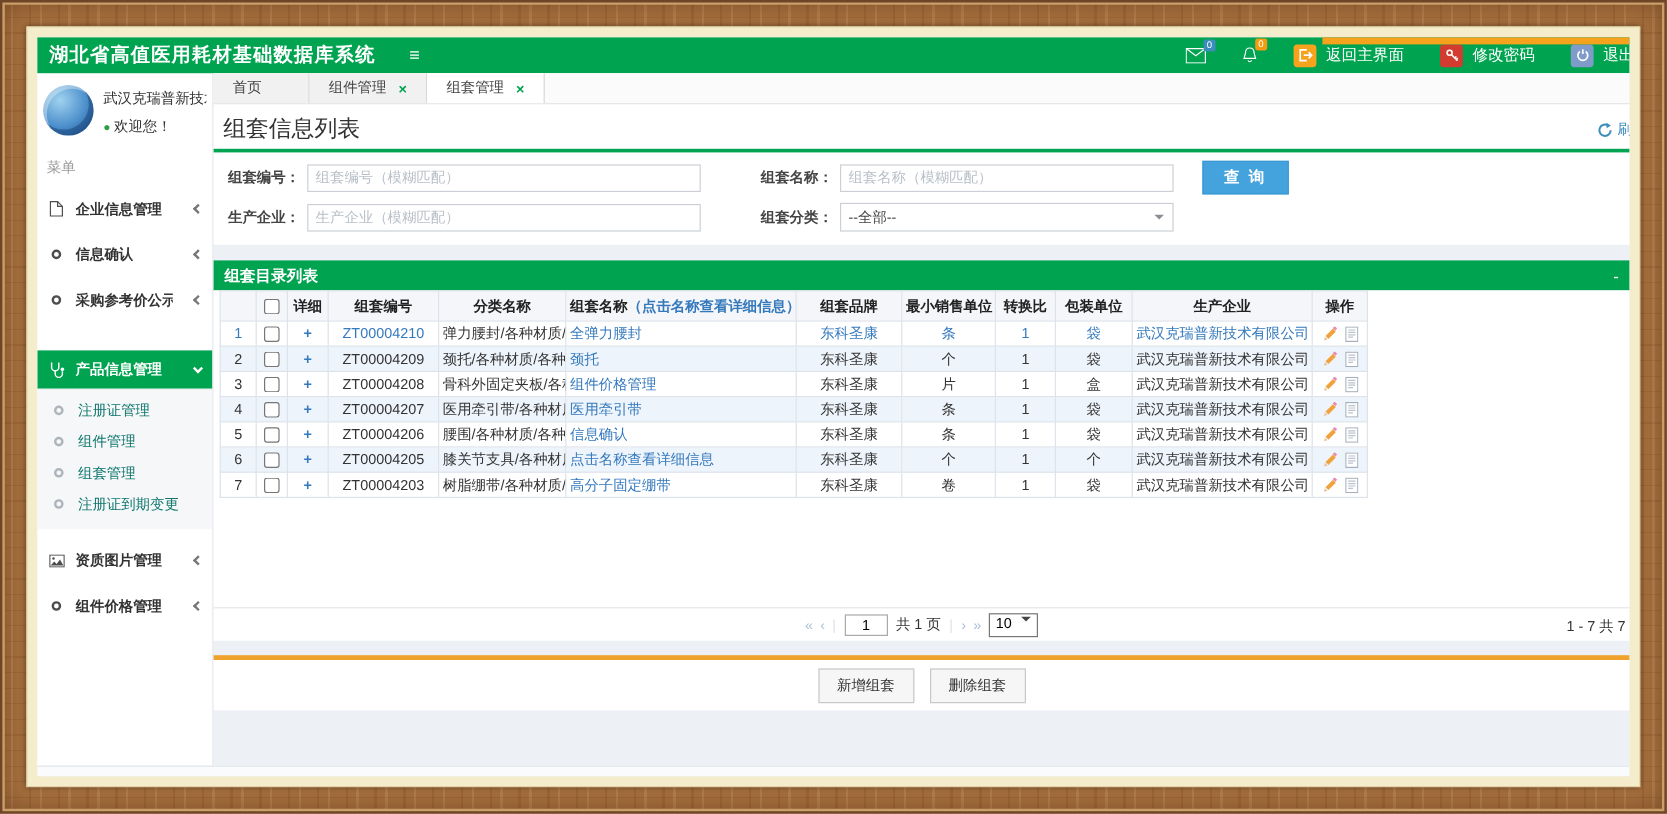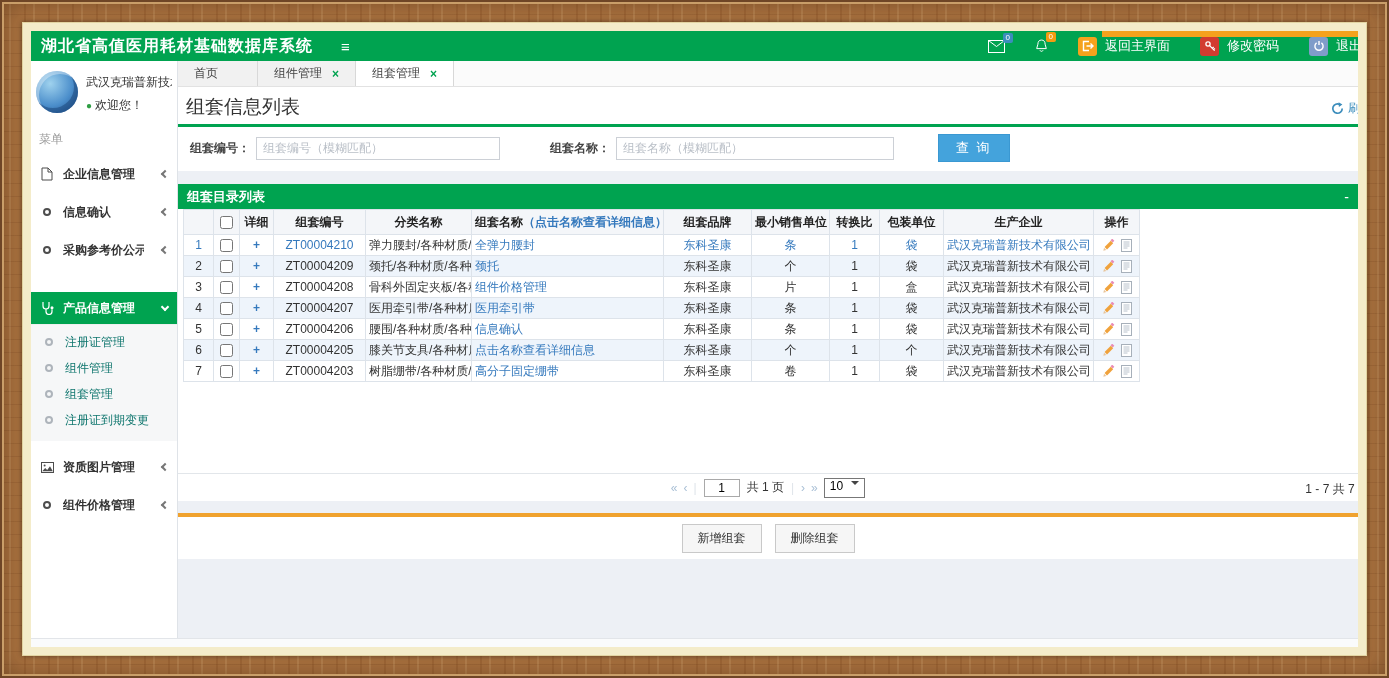--- a/index.html
+++ b/index.html
@@ -63,26 +63,26 @@
   .tab .x{color:#00a350;font-weight:bold;cursor:pointer;}
   .titlebar{background:#fff;border-bottom:3px solid #00a350;padding:7px 0 4px 8px;position:relative;}
   .page-title{font-size:19px;color:#333;}
   .refresh{position:absolute;right:-14px;bottom:7px;color:#3c8dbc;display:flex;align-items:center;gap:4px;cursor:pointer;white-space:nowrap;}
 
   
   .search{background:#fff;padding:9px 0 2px;}
   .frow{display:flex;align-items:center;height:24px;margin-bottom:9px;}
   .flabel{width:72px;text-align:right;font-weight:bold;color:#444;margin-right:6px;white-space:nowrap;flex:0 0 auto;}
   .flabel.c2{width:66px;margin-left:44px;}
-  .finput{width:244px;height:23px;border:1px solid #ccd0d6;padding:0 6px;font-size:12px;color:#333;outline:none;}
+  .finput{width:328px;height:23px;border:1px solid #ccd0d6;padding:0 6px;font-size:12px;color:#333;outline:none;}
   .finput.w2{width:278px;}
   ::placeholder{color:#b9bfc7;opacity:1;}
   .fselect{width:278px;height:24px;border:1px solid #ccd0d6;background:#fff;display:flex;align-items:center;padding:0 20px 0 6px;color:#444;position:relative;cursor:pointer;}
   .caret{position:absolute;right:7px;top:9px;width:0;height:0;border:4px solid transparent;border-top-color:#8a8f96;}
-  .qbtn{margin-left:44px;background:#44a3dc;color:#fff;border:1px solid #3a98d2;padding:4px 17px;font-size:13px;cursor:pointer;letter-spacing:2px;}
+  .qbtn{margin-left:24px;background:#44a3dc;color:#fff;border:1px solid #3a98d2;padding:4px 17px;font-size:13px;cursor:pointer;letter-spacing:2px;font-weight:bold;}
   .gap13{height:13px;flex:0 0 auto;}
 
   
   .panel-head{flex:0 0 25px;background:#00a350;color:#fff;display:flex;align-items:center;padding:0 9px;font-weight:bold;font-size:13px;}
   .panel-head .min{margin-left:auto;font-weight:normal;cursor:pointer;font-size:14px;}
   .panel-body{background:#fff;height:292px;display:flex;flex-direction:column;flex:0 0 auto;}
   table{border-collapse:collapse;margin-left:5px;margin-top:0;table-layout:fixed;width:956px;font-size:12px;flex:0 0 auto;}
   th,td{border:1px solid #dde3ea;height:21px;padding:0 3px;text-align:center;overflow:hidden;white-space:nowrap;}
   thead th{background:#f4f6f9;font-weight:bold;height:25px;color:#222;}
   tbody tr:nth-child(even){background:#eef4fb;}
@@ -294,20 +294,29 @@
       </div>
 
       <div class="search">
         <div class="frow">
           <span class="flabel">组套编号：</span>
           <input class="finput" type="text" placeholder="组套编号（模糊匹配）" style="">
           <span class="flabel c2">组套名称：</span>
           <input class="finput w2" type="text" placeholder="组套名称（模糊匹配）" style="">
           <button class="qbtn">查 询</button>
         </div>
+        <div class="frow">
+          <span class="flabel">生产企业：</span>
+          <input class="finput" type="text" placeholder="生产企业（模糊匹配）" style="">
+          <span class="flabel c2">组套分类：</span>
+          <span class="fselect">
+                  <span>--全部--</span>
+                  <i class="caret"></i>
+                </span>
+        </div>
       </div>
 
       <div class="gap13"></div>
 
       <div class="panel-head">
         <span>组套目录列表</span>
         <span class="min">-</span>
       </div>
 
       <div class="panel-body">

